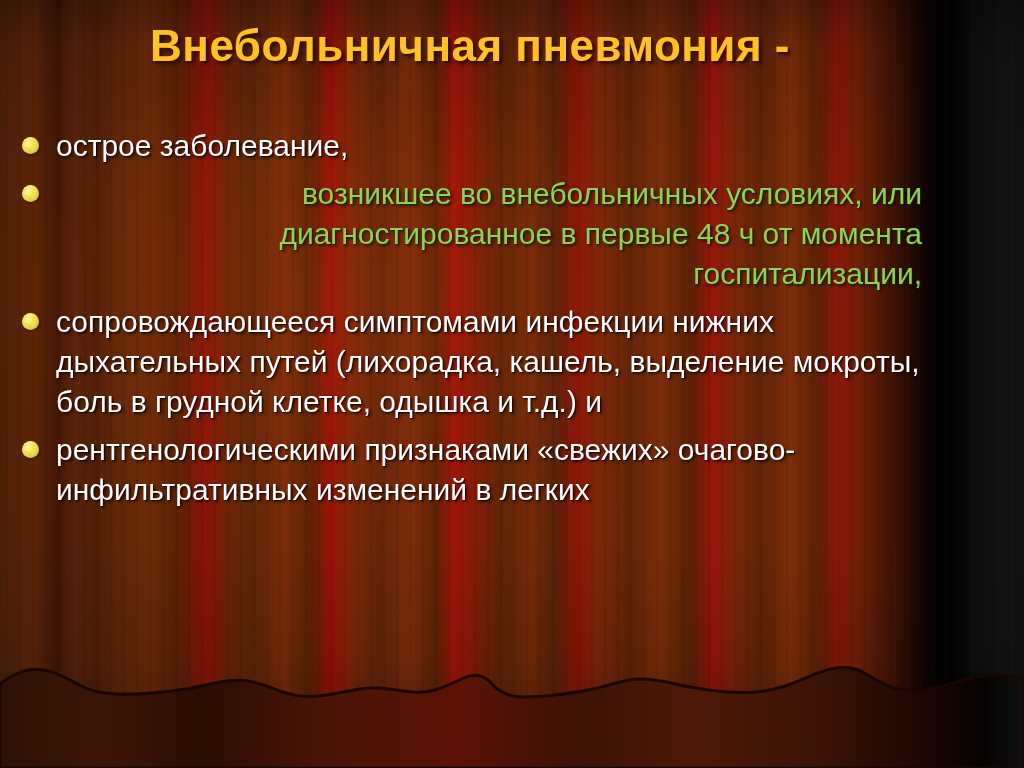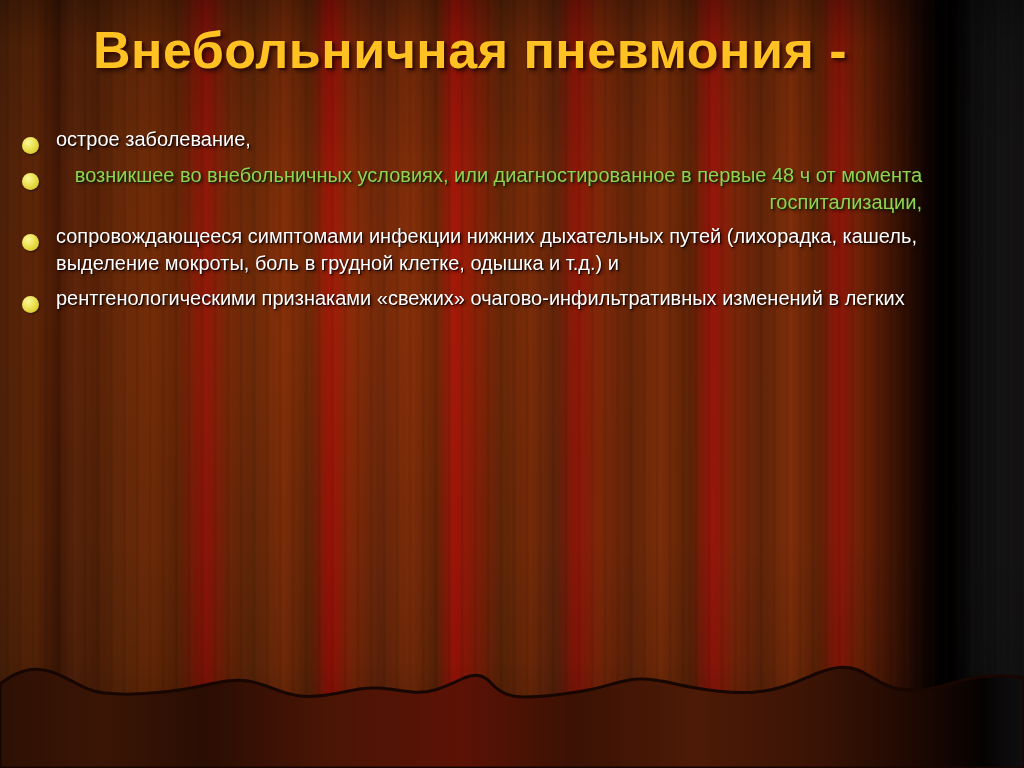--- a/index.html
+++ b/index.html
@@ -117,21 +117,21 @@
     height: 120px;
   }
 
   
   .title {
     position: absolute;
     left: 0;
     top: 22px;
     width: 940px;
     text-align: center;
-    font-size: 52px;
+    font-size: 44px;
     font-weight: bold;
     line-height: 1.1;
     letter-spacing: 0.5px;
     color: #FFC222;
     text-shadow:
       2px 2px 0 rgba(60,12,0,0.85),
       3px 3px 4px rgba(0,0,0,0.55);
     white-space: nowrap;
   }
 
@@ -157,21 +157,21 @@
     height: 17px;
     margin-top: 11px;
     margin-right: 17px;
     border-radius: 50%;
     background: radial-gradient(circle at 36% 32%, #fdf79a 0%, #ece253 42%, #d8c92f 78%, #bda927 100%);
     box-shadow: 1px 1px 2px rgba(0,0,0,0.55);
   }
 
   .bullet-text {
     flex: 1 1 auto;
-    font-size: 20px;
+    font-size: 30px;
     line-height: 1.335;
     font-weight: normal;
   }
 
   .txt-white {
     color: #ffffff;
     text-shadow:
       1px 1px 0 rgba(30,4,0,0.9),
       2px 2px 3px rgba(0,0,0,0.6);
   }

